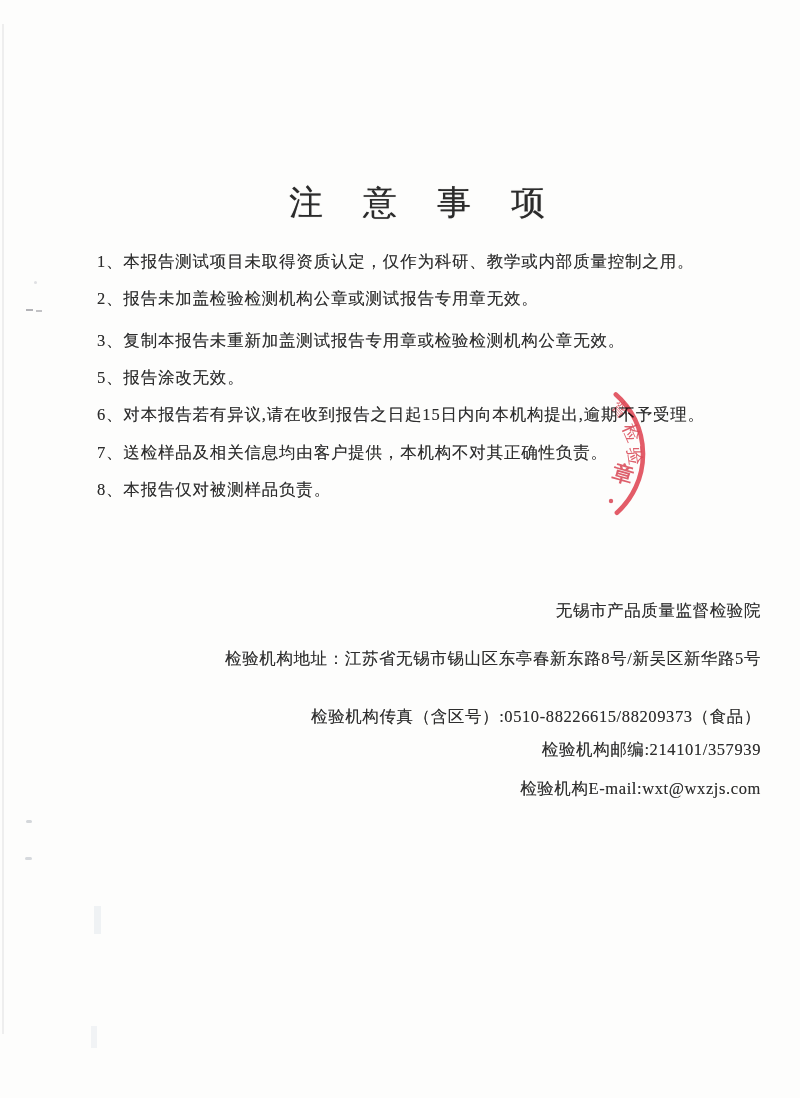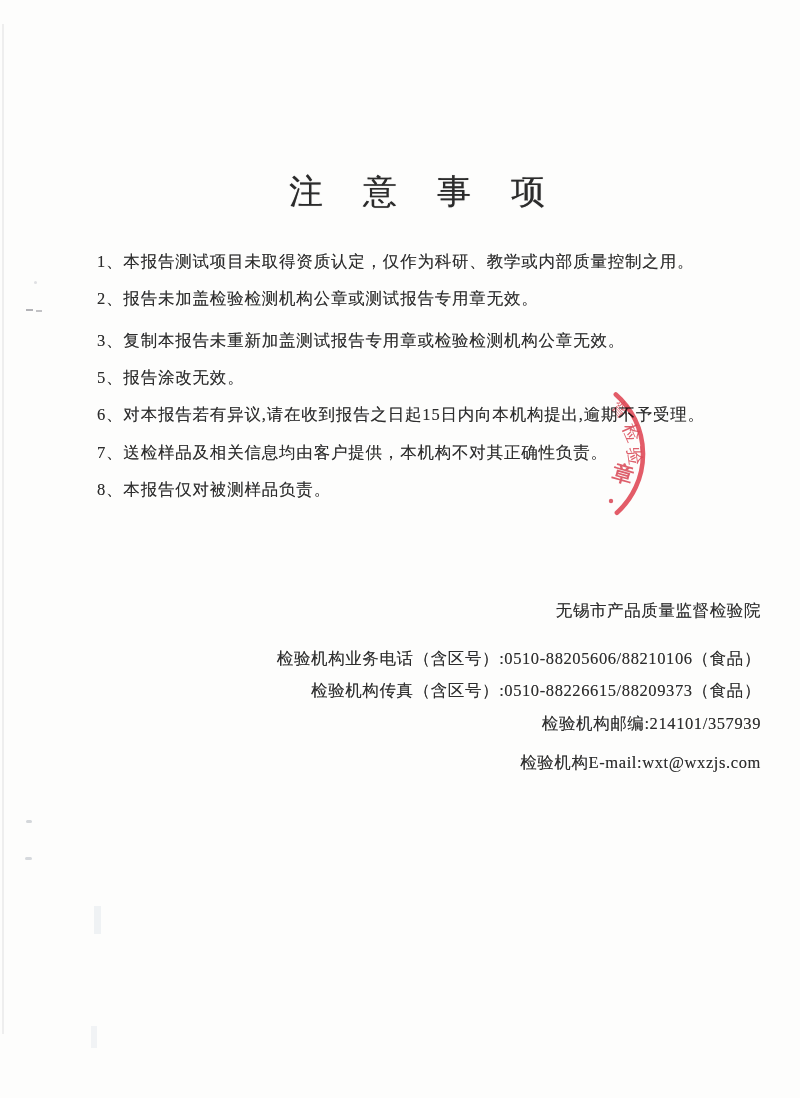--- a/index.html
+++ b/index.html
@@ -7,21 +7,21 @@
     width:800px;height:1098px;
     background:#f5f5f5;
     font-family:"Liberation Serif","DejaVu Serif",serif;
   }
   .page{
     position:relative;width:800px;height:1098px;overflow:hidden;
     background:#fdfdfc;
     color:#2e2e2e;
   }
   .title{
-    position:absolute;left:289px;top:146px;
+    position:absolute;left:289px;top:157px;
     font-size:34px;font-weight:500;letter-spacing:40px;
     white-space:nowrap;color:#2b2b2b;
     text-shadow:0 0 .7px rgba(43,43,43,.55);
   }
   .notes{
     position:absolute;left:97px;top:251px;width:668px;
     font-size:16.5px;line-height:21px;letter-spacing:.8px;
     text-shadow:0 0 .6px rgba(46,46,46,.5);
   }
   .note{margin-bottom:16px;white-space:nowrap;}
@@ -86,19 +86,19 @@
       <text transform="translate(139,51) rotate(48)" font-size="17" text-anchor="middle">督</text>
       <text transform="translate(148,73) rotate(66)" font-size="18" text-anchor="middle">检</text>
       <text transform="translate(151,95) rotate(82)" font-size="18" text-anchor="middle">验</text>
       <text transform="translate(143,119) rotate(16)" font-size="21" text-anchor="middle" font-weight="bold">章</text>
       <circle cx="133" cy="139" r="2.2"></circle>
     </g>
   </svg>
 
   <div class="footer">
     <div class="f-line f-org">无锡市产品质量监督检验院</div>
-    <div class="f-line f-phone">检验机构业务电话（含区号）:0510-88205606/88210106（食品）</div>
+    <div class="f-line f-address">检验机构地址：江苏省无锡市锡山区东亭春新东路8号/新吴区新华路5号</div>
     <div class="f-line f-fax">检验机构传真（含区号）:0510-88226615/88209373（食品）</div>
     <div class="f-line f-postal">检验机构邮编:214101/357939</div>
     <div class="f-line f-email">检验机构E-mail:wxt@wxzjs.com</div>
   </div>
 
 </div>
 
 </body></html>

